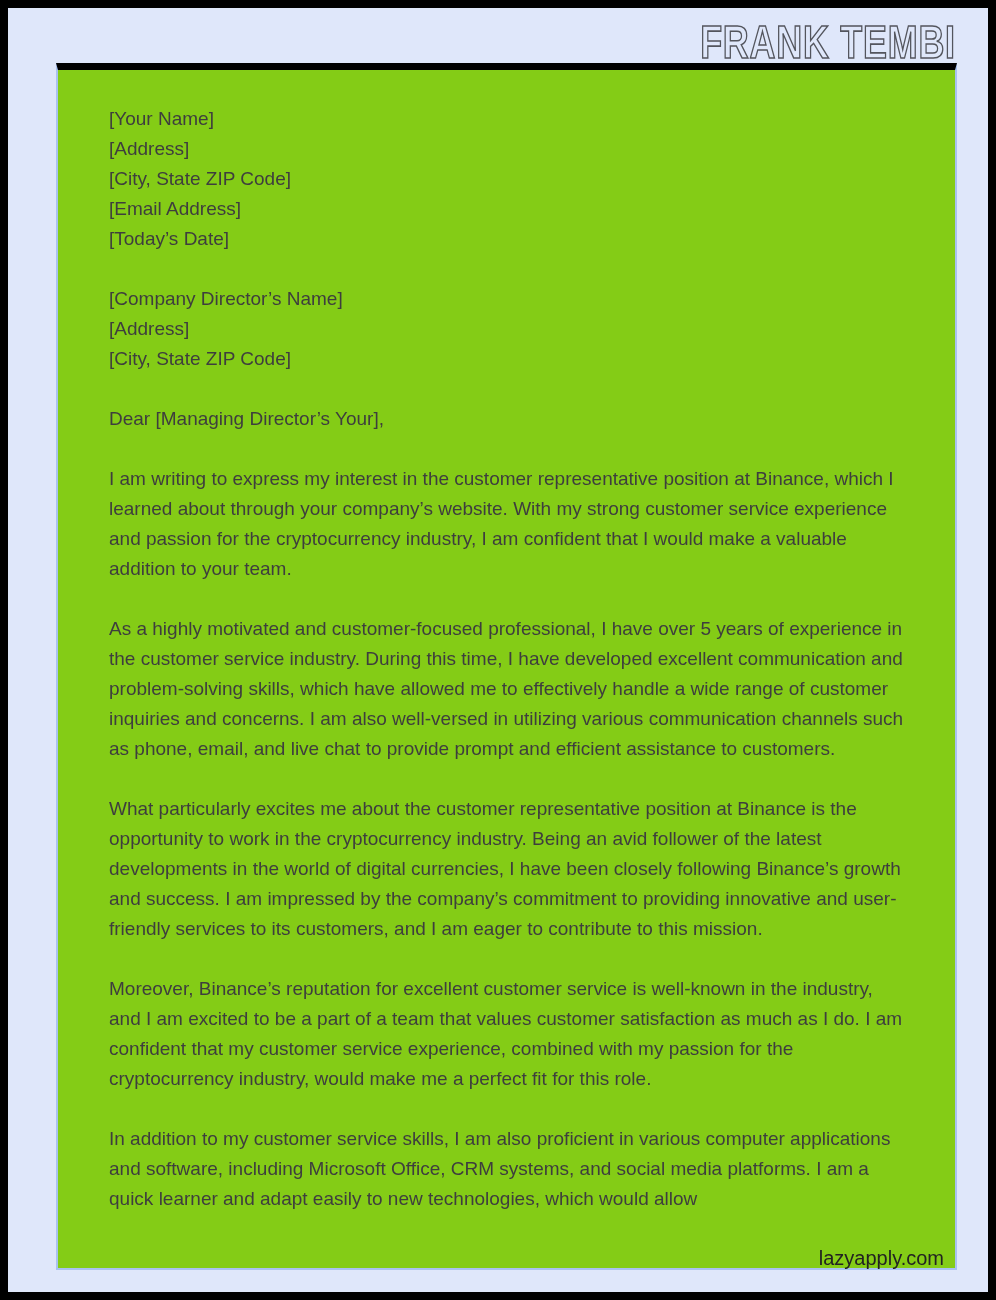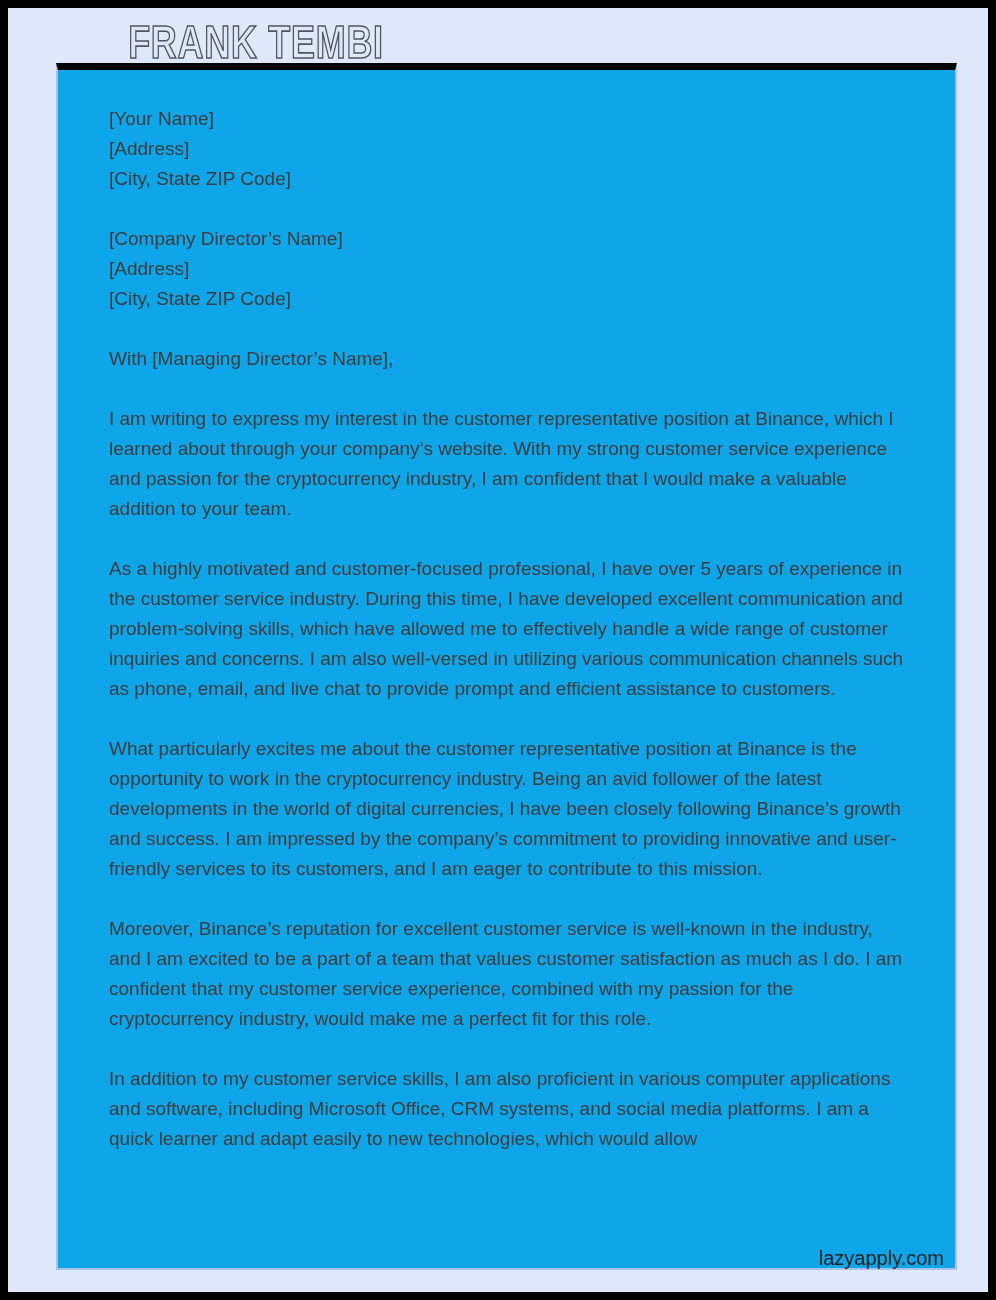--- a/index.html
+++ b/index.html
@@ -15,20 +15,21 @@
   }
 
   
   .brand {
     position: absolute;
     top: 8px;
     left: 48px;
     width: 901px;
     height: 47px;
     display: flex;
+    justify-content: flex-end;
     align-items: center;
     padding-top: 5px;
     box-sizing: border-box;
   }
   .brand-text {
     font-size: 46px;
     line-height: 1;
     font-weight: 600;
     white-space: nowrap;
     letter-spacing: 1px;
@@ -43,21 +44,21 @@
   }
 
   
   .page {
     position: absolute;
     left: 48px;
     top: 55px;
     width: 901px;
     height: 1207px;
     box-sizing: border-box;
-    background: #0ea5e9;
+    background: #84cc16;
     border: 2px solid #a9c2f0;
     border-top: 7px solid #000000;
     overflow: visible;
   }
   .content {
     padding: 34px 50px 0 51px;
     font-size: 19px;
     line-height: 30px;
     color: #3e3e3e;
   }
@@ -82,29 +83,31 @@
   <div class="brand-text">FRANK TEMBI</div>
 </div>
 
 <div class="page">
   <div class="content">
 
     <div class="block">
       <div>[Your Name]</div>
       <div>[Address]</div>
       <div>[City, State ZIP Code]</div>
+      <div>[Email Address]</div>
+      <div>[Today’s Date]</div>
     </div>
 
     <div class="block">
       <div>[Company Director’s Name]</div>
       <div>[Address]</div>
       <div>[City, State ZIP Code]</div>
     </div>
 
-    <p>With [Managing Director’s Name],</p>
+    <p>Dear [Managing Director’s Your],</p>
 
     <p>I am writing to express my interest in the customer representative position at Binance, which I learned about through your company’s website. With my strong customer service experience and passion for the cryptocurrency industry, I am confident that I would make a valuable addition to your team.</p>
     <p>As a highly motivated and customer-focused professional, I have over 5 years of experience in the customer service industry. During this time, I have developed excellent communication and problem-solving skills, which have allowed me to effectively handle a wide range of customer inquiries and concerns. I am also well-versed in utilizing various communication channels such as phone, email, and live chat to provide prompt and efficient assistance to customers.</p>
     <p>What particularly excites me about the customer representative position at Binance is the opportunity to work in the cryptocurrency industry. Being an avid follower of the latest developments in the world of digital currencies, I have been closely following Binance’s growth and success. I am impressed by the company’s commitment to providing innovative and user-friendly services to its customers, and I am eager to contribute to this mission.</p>
     <p>Moreover, Binance’s reputation for excellent customer service is well-known in the industry, and I am excited to be a part of a team that values customer satisfaction as much as I do. I am confident that my customer service experience, combined with my passion for the cryptocurrency industry, would make me a perfect fit for this role.</p>
     <p>In addition to my customer service skills, I am also proficient in various computer applications and software, including Microsoft Office, CRM systems, and social media platforms. I am a quick learner and adapt easily to new technologies, which would allow</p>
 
   </div>
 
   <div class="watermark">lazyapply.com</div>

